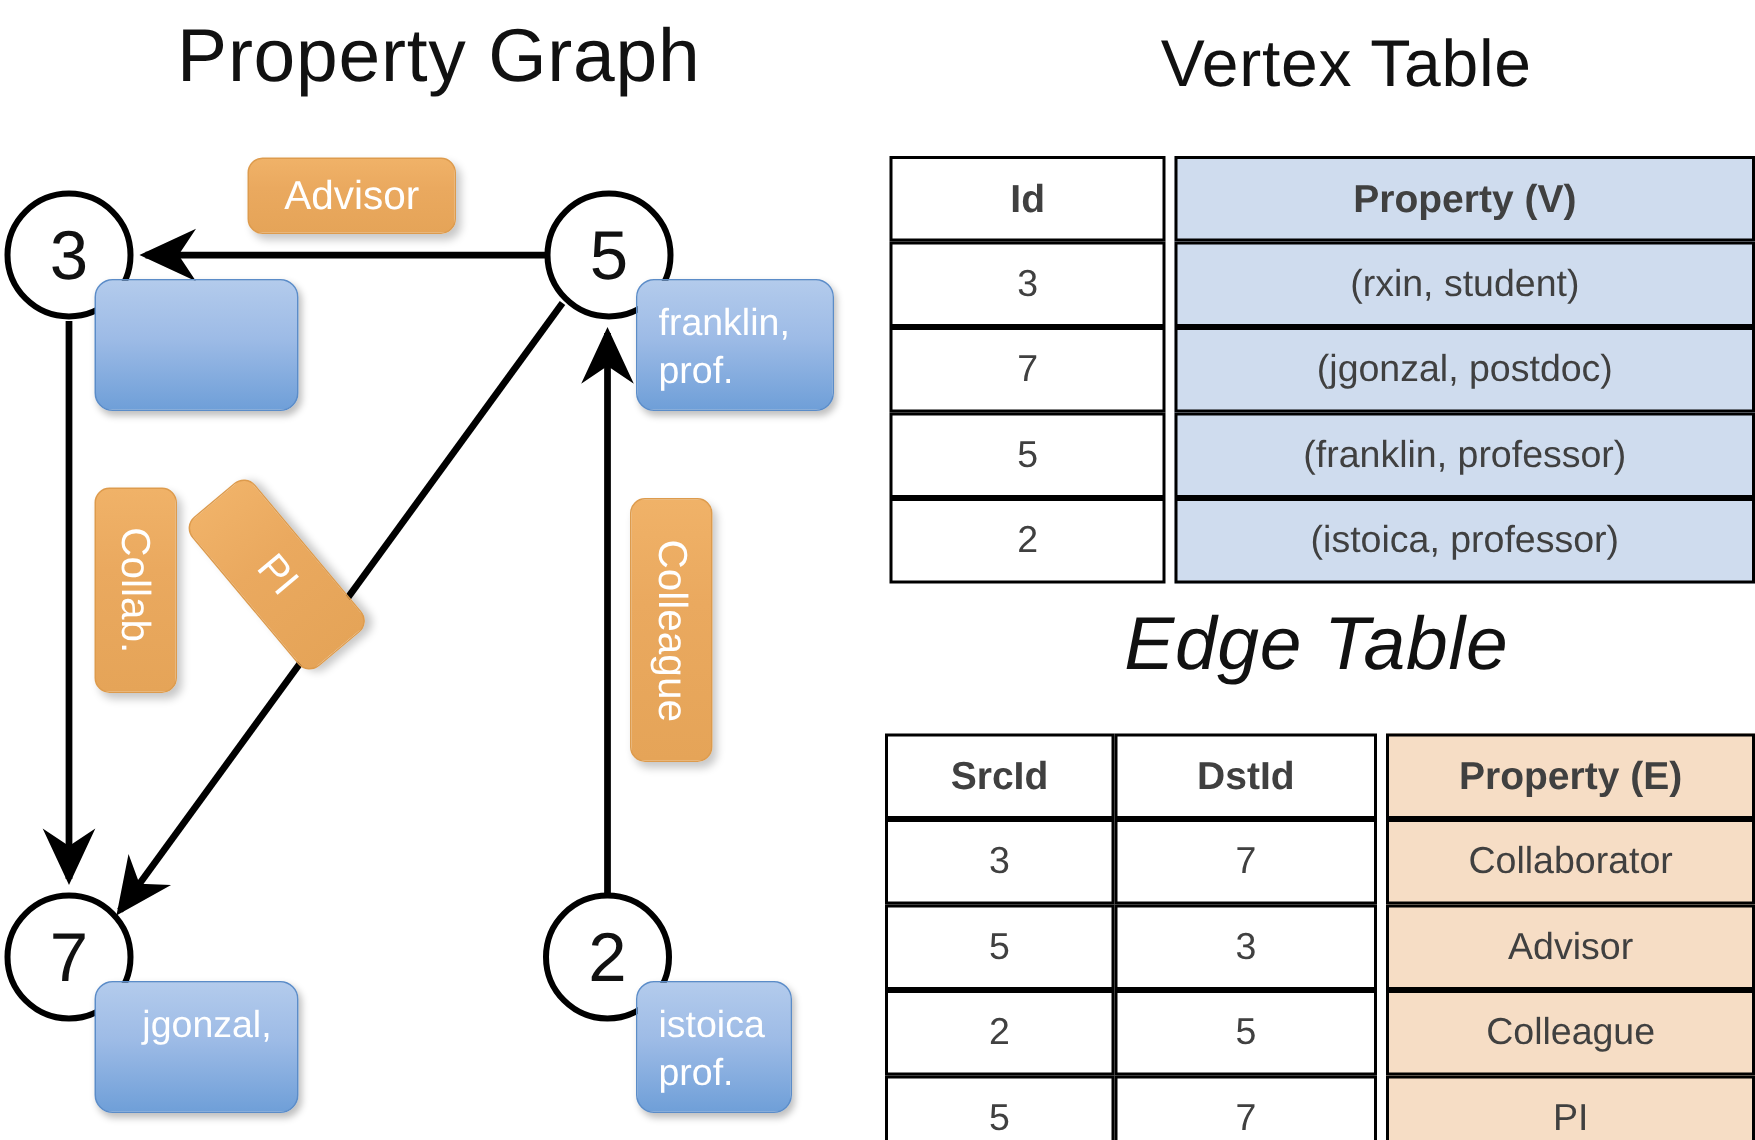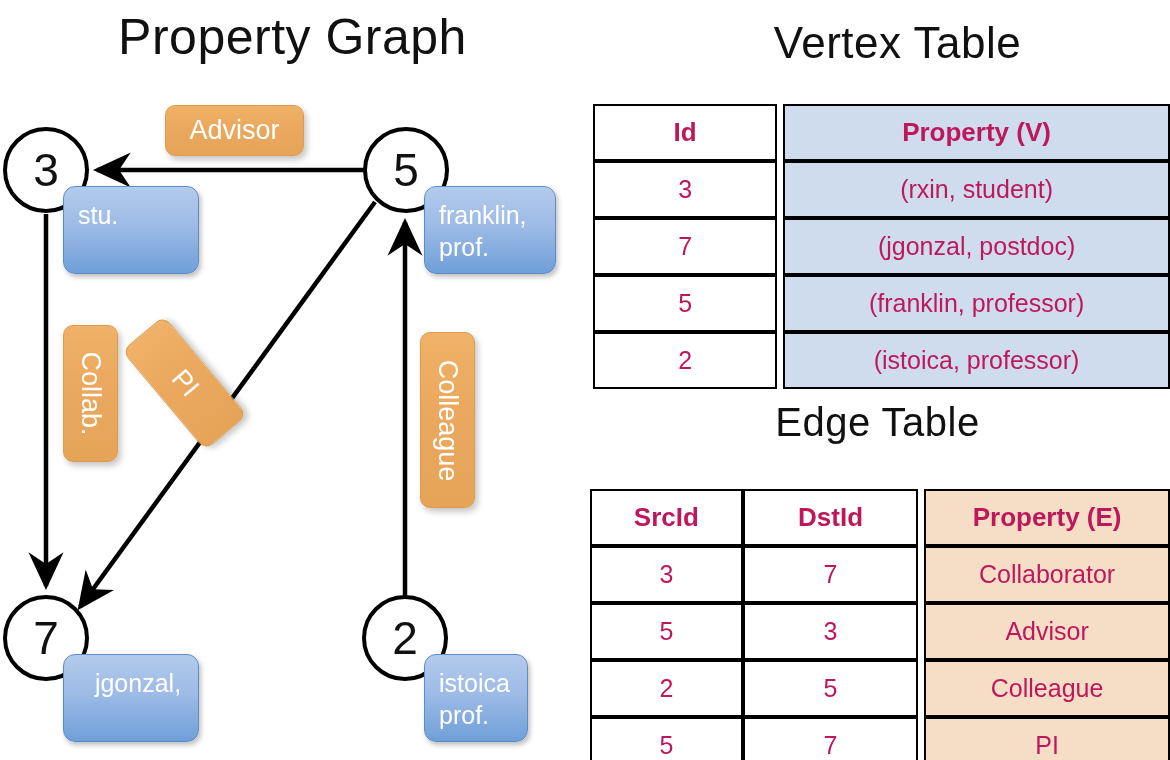--- a/index.html
+++ b/index.html
@@ -30,21 +30,22 @@
     left: 0; top: 8px; width: 585px;
     font-size: 50px;
   }
   #title-vertex-table {
     left: 605px; top: 8px; width: 585px;
     font-size: 44px;
     margin-top: 10px;
   }
   #title-edge-table {
     left: 585px; top: 400px; width: 585px;
-    font-size: 40px;
+    font-size: 50px;
+    font-style: italic;
   }
 
   
   #graph-canvas {
     position: absolute;
     left: 0; top: 0;
     width: 585px; height: 760px;
   }
   #graph-svg {
     position: absolute;
@@ -116,21 +117,21 @@
     position: absolute;
     border-collapse: separate;
     border-spacing: 0;
     font-size: 25px;
     font-weight: 300;
   }
   .tbl td, .tbl th {
     border: 2px solid #000;
     text-align: center;
     font-weight: 300;
-    color: #be185d;
+    color: #404040;
     padding: 0;
   }
   .tbl th {
     font-weight: bold;
     font-size: 26px;
   }
   .v-blue { background: #cfdcee; }
   .e-peach { background: #f6ddc5; }
   .spacer-col {
     border: none !important;
@@ -168,21 +169,20 @@
     <line x1="46" y1="214" x2="46" y2="586" stroke="#000" stroke-width="4.5" marker-end="url(#arrow)"></line>
 
     <line x1="375" y1="202" x2="80" y2="607" stroke="#000" stroke-width="4.5" marker-end="url(#arrow)"></line>
 
     <line x1="405" y1="596" x2="405" y2="222" stroke="#000" stroke-width="4.5" marker-end="url(#arrow)"></line>
   </svg>
 
   <div class="node-circle" style="left:3px; top:127px;"></div>
   <div class="node-label" style="left:3px; top:127px;">3</div>
   <div class="prop-box" style="left:63px; top:186px; width:136px; height:88px;">
-    <span>stu.</span>
   </div>
 
   <div class="node-circle" style="left:363px; top:127px;"></div>
   <div class="node-label" style="left:363px; top:127px;">5</div>
   <div class="prop-box" style="left:424px; top:186px; width:132px; height:88px;">
     <span>franklin,</span>
     <span>prof.</span>
   </div>
 
   <div class="node-circle" style="left:3px; top:595px;"></div>

